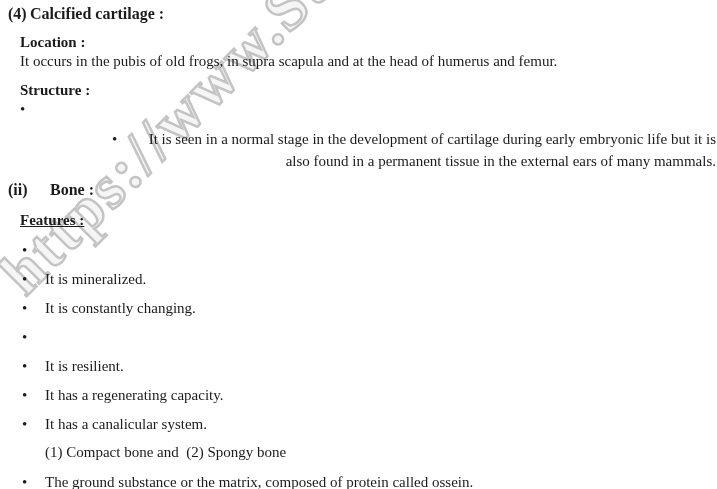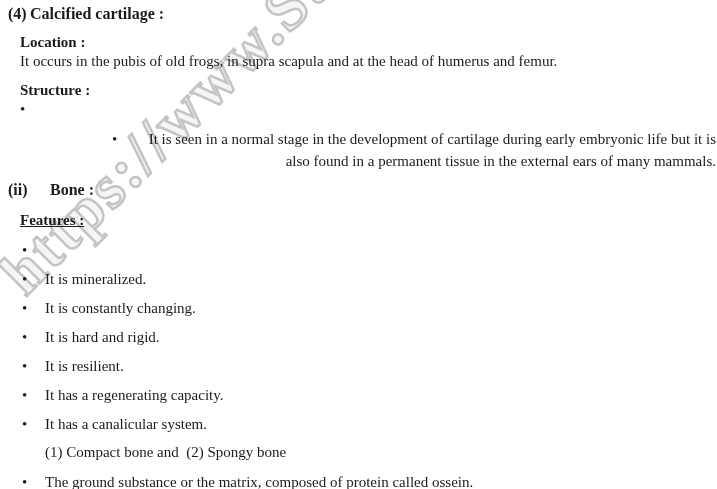--- a/index.html
+++ b/index.html
@@ -97,21 +97,20 @@
       <li>
         <span class="bullet">•</span>
         <span>It is mineralized.</span>
       </li>
       <li>
         <span class="bullet">•</span>
         <span>It is constantly changing.</span>
       </li>
       <li>
         <span class="bullet">•</span>
-        <span>It is hard and rigid.</span>
       </li>
       <li>
         <span class="bullet">•</span>
         <span>It is resilient.</span>
       </li>
       <li>
         <span class="bullet">•</span>
         <span>It has a regenerating capacity.</span>
       </li>
       <li>

